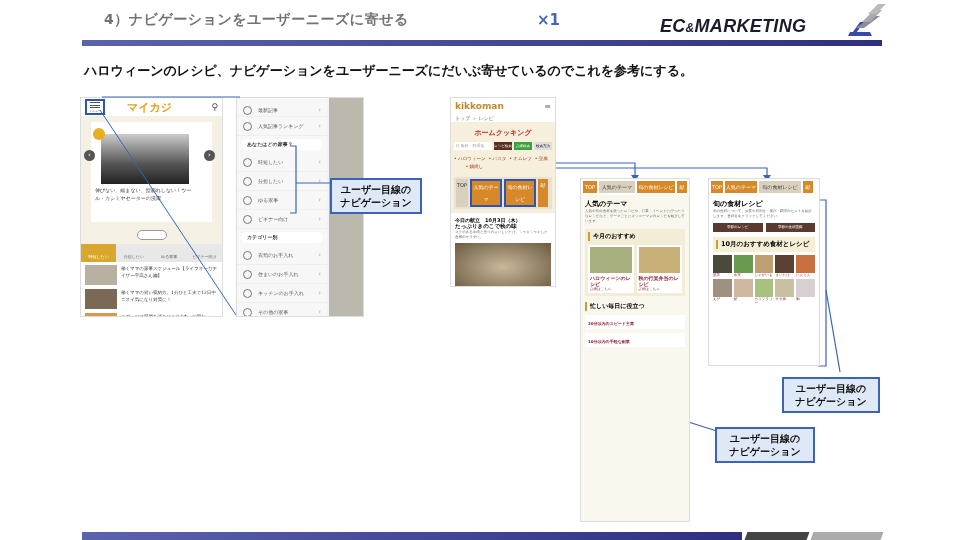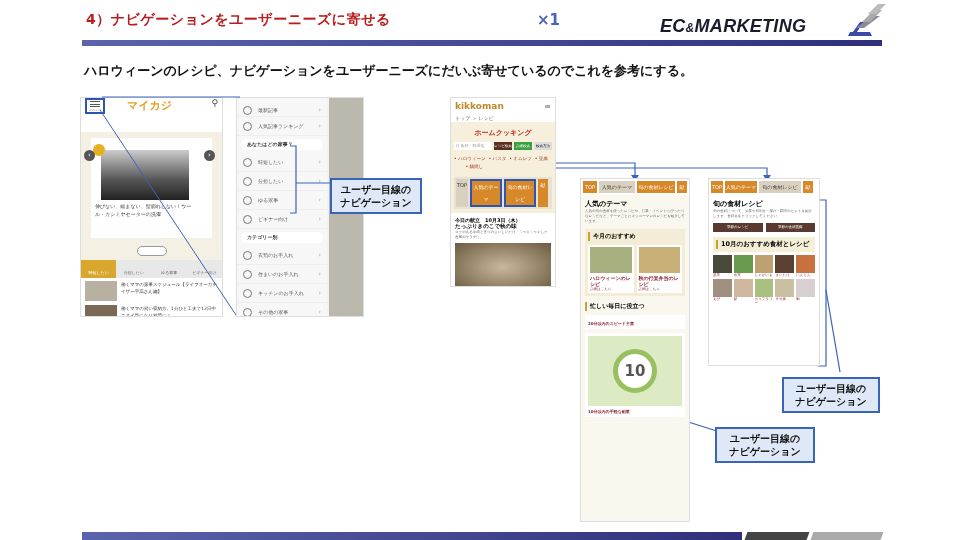--- a/index.html
+++ b/index.html
@@ -1,18 +1,18 @@
 <!DOCTYPE html>
 <html><head>
 <meta charset="utf-8">
 <style>
   *{box-sizing:border-box;margin:0;padding:0;}
   body{width:960px;height:540px;background:#fff;position:relative;overflow:hidden;font-family:"DejaVu Sans",sans-serif;}
   .abs{position:absolute;}
-  .title{left:86px;top:11px;font-size:14px;font-weight:bold;color:#b91c1c;letter-spacing:0.5px;}
+  .title{left:104px;top:11px;font-size:14px;font-weight:bold;color:#737373;letter-spacing:0.5px;}
   .times{left:537px;top:11px;font-size:15px;font-weight:bold;color:#4a63b4;}
   .logo{left:660px;top:16px;font-size:18px;font-weight:bold;font-style:italic;color:#1b1b2e;letter-spacing:0.3px;font-family:"Liberation Sans",sans-serif;}
   .logo small{font-size:12px;}
   .hbar{left:82px;top:40px;width:800px;height:6px;background:linear-gradient(90deg,#5c63ad,#2f2f7e);}
   .subtitle{left:84px;top:62px;font-size:13px;font-weight:bold;color:#111;}
   .fbar{left:82px;top:532px;width:660px;height:8px;background:linear-gradient(90deg,#5c63ad,#2f2f7e);}
   .fbar2{left:746px;top:532px;width:62px;height:8px;background:#444;transform:skewX(-20deg);}
   .fbar3{left:812px;top:532px;width:70px;height:8px;background:#aaa;transform:skewX(-20deg);}
 
   
@@ -40,21 +40,21 @@
   <polygon points="8,34 18,20 22,20 12,34" fill="#3a4aa8"></polygon>
   <polygon points="14,26 30,14 38,14 22,26" fill="#8a8a9a"></polygon>
   <polygon points="20,20 32,8 40,8 28,20" fill="#aaa"></polygon>
   <polygon points="26,12 36,2 44,2 34,12" fill="#bbb"></polygon>
   <polygon points="6,34 30,34 28,30 8,30" fill="#3a4aa8"></polygon>
 </svg>
 <div class="abs hbar"></div>
 <div class="abs subtitle">ハロウィーンのレシピ、ナビゲーションをユーザーニーズにだいぶ寄せているのでこれを参考にする。</div>
 
 <div class="abs panel" style="left:80px;top:97px;width:143px;height:220px;background:#f4f1e4;">
-  <div style="height:34px;background:#fff;display:flex;padding:0 4px;">
+  <div style="height:18px;background:#fff;display:flex;align-items:center;padding:0 4px;">
     <div class="navbox" style="width:20px;height:16px;display:flex;flex-direction:column;align-items:center;justify-content:center;">
       <div style="width:10px;height:1px;background:#555;margin:1px 0;"></div>
       <div style="width:10px;height:1px;background:#555;margin:1px 0;"></div>
       <div style="width:10px;height:1px;background:#555;margin:1px 0;"></div>
       <div style="font-size:3px;color:#555;">メニュー</div>
     </div>
     <div style="margin-left:22px;font-size:11px;font-weight:bold;color:#e0a020;">マイカジ</div>
     <div style="margin-left:auto;font-size:9px;color:#444;">⚲</div>
   </div>
   <div style="margin:6px 10px 0;height:100px;background:#fff;position:relative;">
@@ -225,23 +225,20 @@
           <div style="font-size:5px;font-weight:bold;color:#8a2030;margin-top:2px;">秋の行楽弁当のレシピ</div>
           <div style="font-size:3.5px;color:#8a2030;">詳細はこちら</div>
         </div>
       </div>
     </div>
     <div style="font-size:6px;font-weight:bold;border-left:2px solid #c9a033;padding-left:3px;margin-top:6px;">忙しい毎日に役立つ</div>
     <div style="background:#fff;margin-top:4px;padding:3px;">
       <div style="font-size:4px;color:#8a2030;font-weight:bold;margin-top:3px;">20分以内のスピード主菜</div>
     </div>
     <div style="background:#fff;margin-top:4px;padding:3px;">
-      <div style="height:70px;background:#dcebc4;display:flex;align-items:center;justify-content:center;">
-        <div style="width:44px;height:44px;border-radius:50%;border:5px solid #98c060;background:#fff;font-size:15px;font-weight:bold;color:#555;text-align:center;line-height:34px;">10</div>
-      </div>
       <div style="font-size:4px;color:#8a2030;font-weight:bold;margin-top:3px;">10分以内の手軽な副菜</div>
     </div>
   </div>
 </div>
 
 <div class="abs panel" style="left:708px;top:178px;width:112px;height:188px;">
   <div style="display:flex;gap:2px;padding:2px;">
     <div class="orange-tab" style="width:12px;">TOP</div>
     <div class="orange-tab" style="width:32px;">人気のテーマ</div>
     <div class="grey-tab" style="width:42px;">旬の食材レシピ</div>

